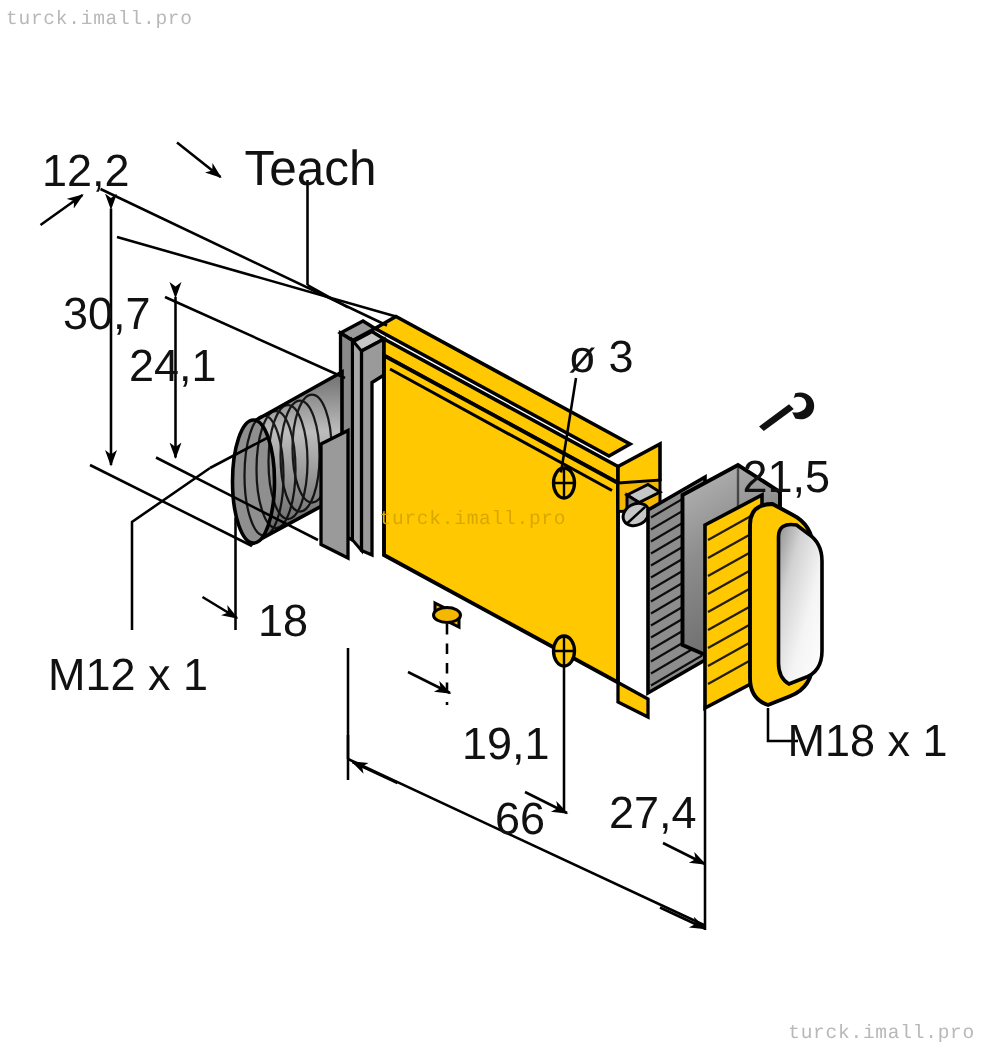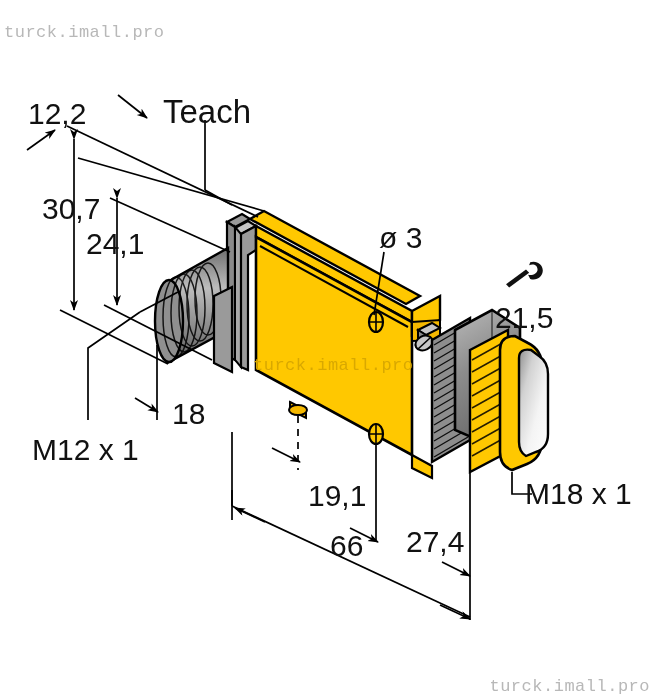--- a/index.html
+++ b/index.html
@@ -1,21 +1,21 @@
 <!DOCTYPE html>
 <html><head>
 <meta charset="utf-8">
 <style>
   html,body{margin:0;padding:0;background:#ffffff;}
   body{width:654px;height:700px;position:relative;overflow:hidden;
        font-family:"Liberation Sans",sans-serif;}
   #stage{position:absolute;inset:0;width:654px;height:700px;}
   svg{position:absolute;top:0;left:0;}
   .wm{position:absolute;font-family:"Liberation Mono",monospace;
-      font-size:17px;letter-spacing:.5px;color:#b8b8b8;white-space:nowrap;margin-top:18px;}
+      font-size:13px;letter-spacing:.5px;color:#b8b8b8;white-space:nowrap;}
   #wm-tl{left:4px;top:5px;}
   #wm-br{right:4px;bottom:4px;}
   #wm-c{left:253px;top:338px;color:#d9a800;}
   .dim{font-family:"Liberation Sans",sans-serif;fill:#111111;font-size:30px;}
 </style>
 </head>
 <body>
 
 <div id="stage">
 

